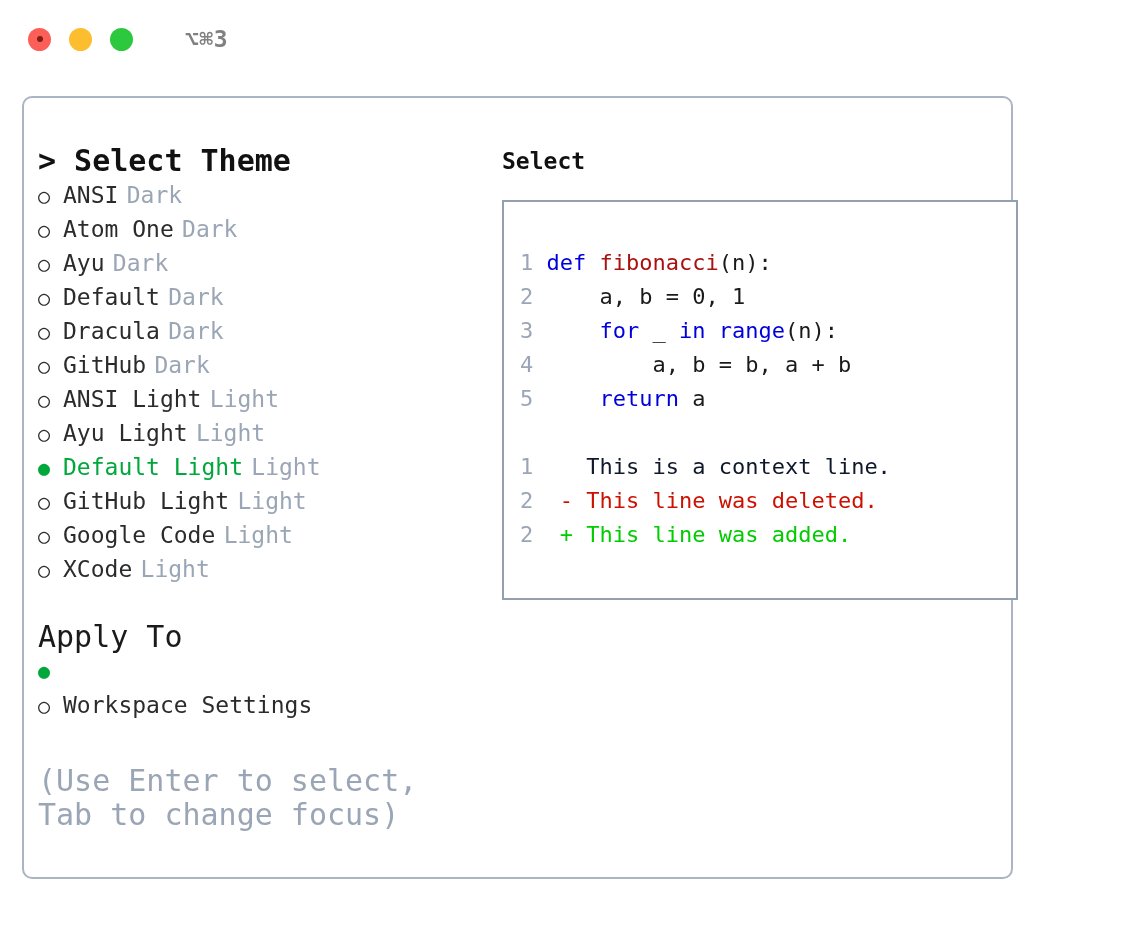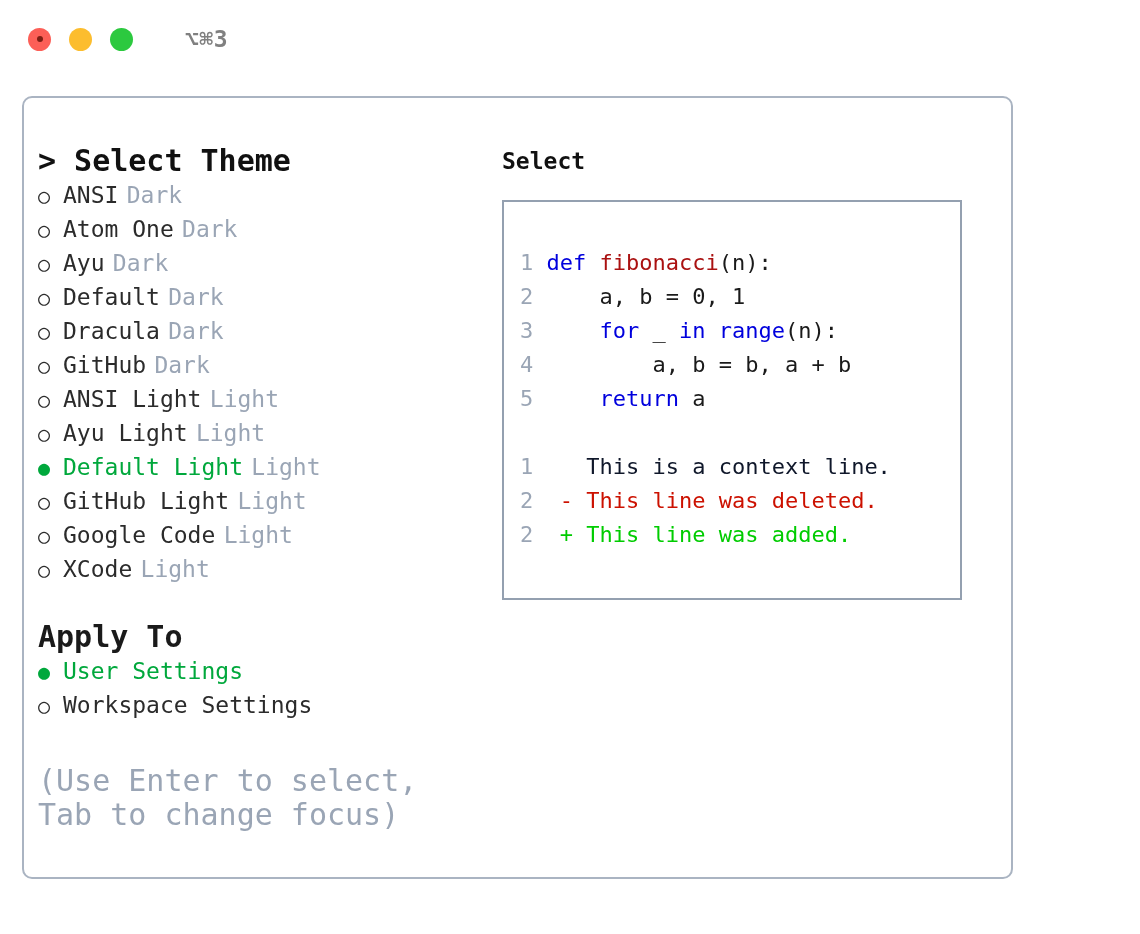--- a/index.html
+++ b/index.html
@@ -99,21 +99,21 @@
 
   .section-head {
     font-size: 30px;
     font-weight: bold;
     color: #111111;
     white-space: pre;
     line-height: 34px;
     height: 34px;
   }
   .section-head.plain {
-    font-weight: bold;
+    font-weight: normal;
     color: #1a1a1a;
   }
 
   .opt-row {
     display: flex;
     align-items: baseline;
     height: 34px;
     line-height: 34px;
     font-size: 23px;
     white-space: pre;
@@ -157,21 +157,21 @@
   }
   .preview-title {
     font-size: 23px;
     font-weight: bold;
     color: #111111;
     line-height: 34px;
     white-space: pre;
   }
   .code-box {
     margin-top: 22px;
-    width: 460px;
+    width: 516px;
     height: 400px;
     border: 2px solid #94a0b0;
     box-sizing: border-box;
     background: #ffffff;
     padding: 44px 0 0 16px;
   }
   .code-line {
     font-size: 22px;
     line-height: 34px;
     height: 34px;
@@ -220,21 +220,21 @@
             <div class="opt-row selected"><span class="bullet">●</span><span class="opt-label">Default Light</span><span class="opt-suffix">Light</span></div>
             <div class="opt-row"><span class="bullet">○</span><span class="opt-label">GitHub Light</span><span class="opt-suffix">Light</span></div>
             <div class="opt-row"><span class="bullet">○</span><span class="opt-label">Google Code</span><span class="opt-suffix">Light</span></div>
             <div class="opt-row"><span class="bullet">○</span><span class="opt-label">XCode</span><span class="opt-suffix">Light</span></div>
           </div>
 
         <div class="spacer-row"></div>
 
         <div class="section-head plain">Apply To</div>
         <div id="apply-items">
-            <div class="opt-row selected"><span class="bullet">●</span><span class="opt-label">User Settings</span></div>
+            <div class="opt-row selected"><span class="bullet">●</span></div>
             <div class="opt-row"><span class="bullet">○</span><span class="opt-label">Workspace Settings</span></div>
           </div>
       </div>
 
       <div class="hint">(Use Enter to select, Tab to change focus)</div>
 
       <div class="right-col">
         <div class="preview-title">Select</div>
         <div class="code-box">
           <div id="code-lines">

